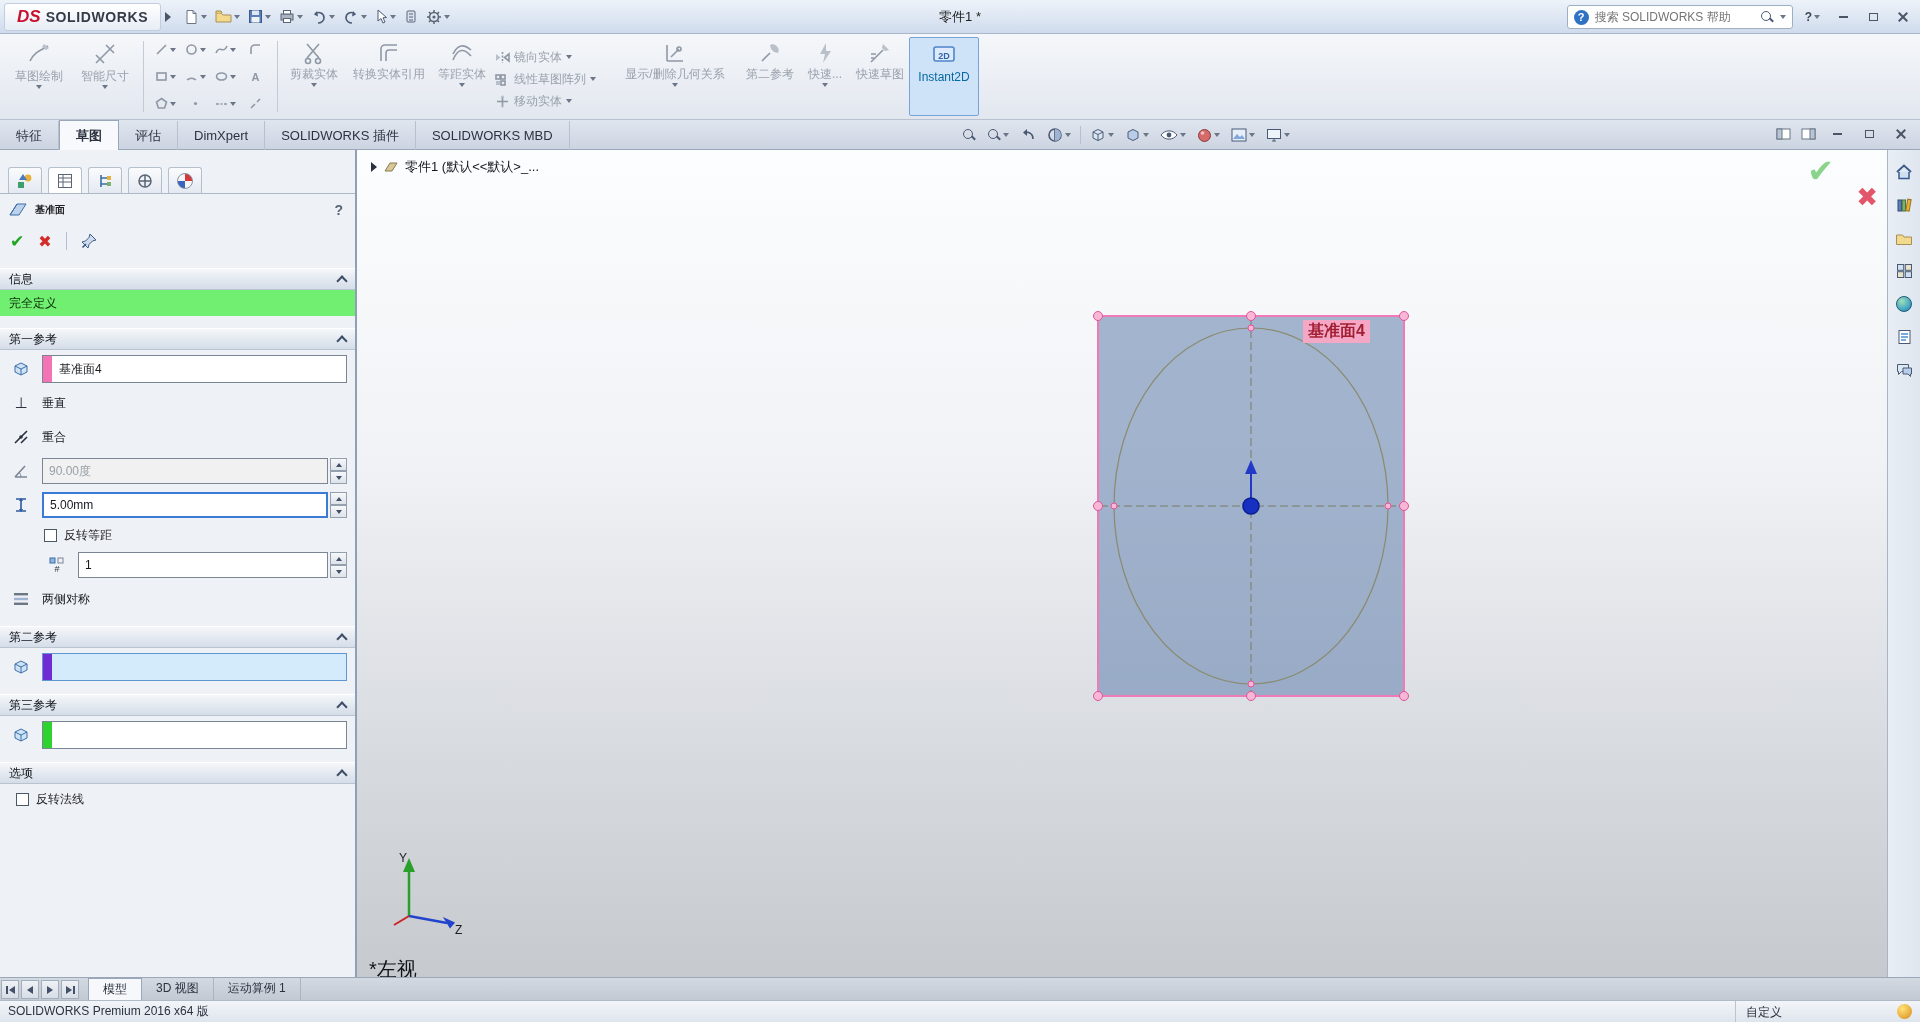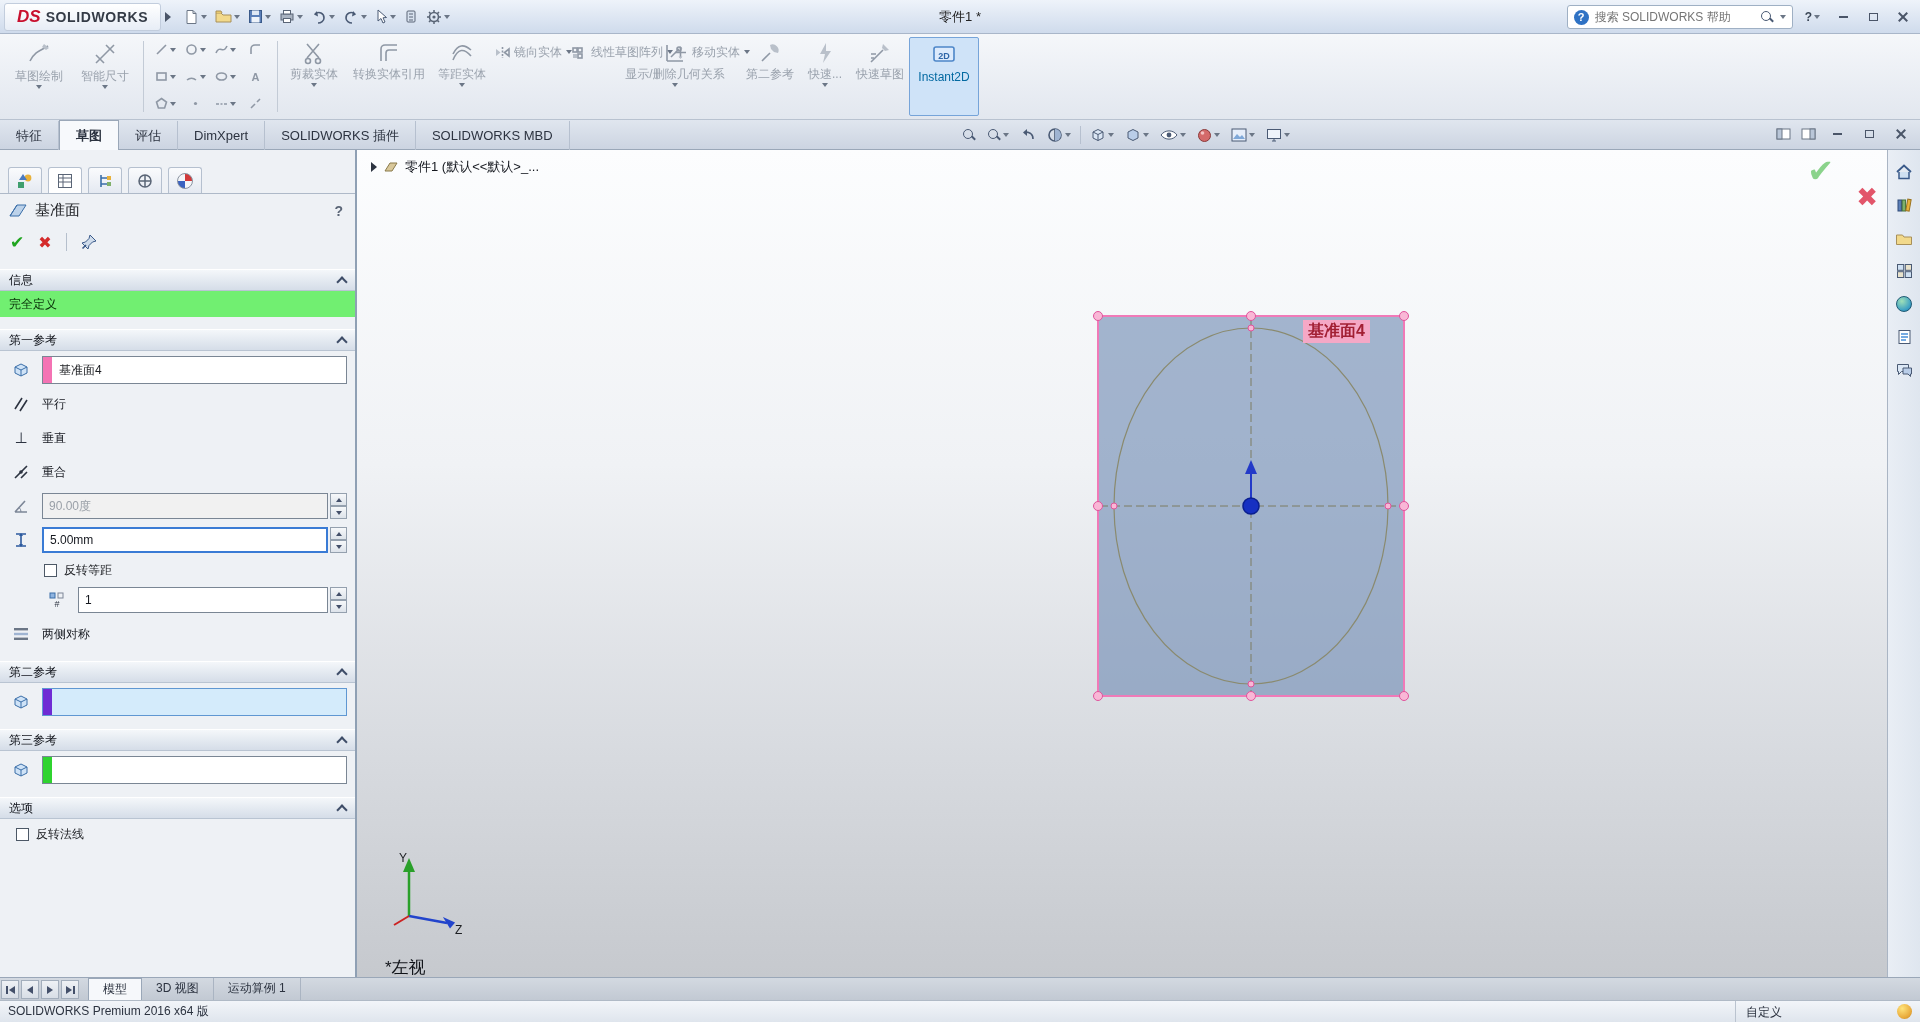--- a/index.html
+++ b/index.html
@@ -30,38 +30,38 @@
 .w-close{position:relative;width:10px;height:10px}
 .w-close::before,.w-close::after{content:"";position:absolute;left:4px;top:-1px;width:2px;height:12px;background:#4a5568}
 .w-close::before{transform:rotate(45deg)}.w-close::after{transform:rotate(-45deg)}
 
 #ribbon{position:absolute;left:0;top:34px;right:0;height:86px;background:linear-gradient(#f5f7fa,#e2e7ef);border-bottom:1px solid #b8c2d0;display:flex;align-items:stretch;padding:3px 6px}
 .rsep{width:1px;background:#c3cbd6;margin:4px 5px}
 .tall{display:flex;flex-direction:column;align-items:center;justify-content:flex-start;padding-top:4px;gap:2px;border-radius:2px}
 .tall .tlabel{font-size:12px;color:#9aa2ad;text-align:left;line-height:14px}
 .tall.enabled .tlabel{color:#0369a1}
 .tall.active{background:#cfe3f8;border:1px solid #76a4d9}
-.stack3{display:flex;flex-direction:row;justify-content:space-between;padding:4px 4px;width:118px}
+.stack3{display:flex;flex-direction:column;justify-content:flex-end;padding:4px 4px;width:118px}
 .srow{display:flex;align-items:center;gap:4px;height:22px}
 .srow .slabel{font-size:12px;color:#9aa2ad;white-space:nowrap}
 #toolgrid{display:grid;grid-template-columns:repeat(4,29px);grid-auto-rows:26px;align-content:center;gap:1px;padding:0 2px}
 .gc{display:flex;align-items:center;justify-content:center;gap:2px}
 
 #cmdtabs{position:absolute;left:0;top:120px;right:0;height:30px;background:linear-gradient(#e0e6ef,#ccd4e1);border-bottom:1px solid #9aa7b8}
 .ctab{display:inline-block;height:30px;line-height:29px;padding:0 16px;color:#2c3340;border-right:1px solid #b6c0cf;font-size:13px}
 .ctab.active{background:#f7f9fc;border:1px solid #9aa7b8;border-bottom:none;font-weight:bold}
 #hud{position:absolute;left:960px;top:124px;display:flex;align-items:center;gap:7px}
 .hudbtn{display:flex;align-items:center;gap:2px;height:22px;padding:0 2px;border-radius:2px}
 #docwin{position:absolute;right:8px;top:124px;display:flex;align-items:center;gap:10px}
 
 #pm{position:absolute;left:0;top:150px;width:357px;height:827px;background:#eef1f5;border-right:2px solid #8fa0b4;overflow:hidden}
 #pm-tabs{display:flex;align-items:flex-end;gap:6px;height:30px;margin-top:14px;padding:0 8px;border-bottom:1px solid #aeb9c8}
 .pmtab{width:34px;height:26px;display:flex;align-items:center;justify-content:center;border:1px solid #b5c0cf;border-bottom:none;border-radius:3px 3px 0 0;background:linear-gradient(#fafbfd,#e4e9f1)}
 #pm-header{display:flex;align-items:center;gap:7px;padding:7px 8px;}
-#pm-header .ptitle{font-weight:normal;font-size:15px}
+#pm-header .ptitle{font-weight:bold;font-size:10px}
 #pm-header .phelp{margin-left:auto;color:#5a6576;font-weight:bold;font-size:14px;padding-right:4px}
 #pm-actions{display:flex;align-items:center;gap:14px;padding:4px 10px;height:30px}
 .okglyph{color:#1fa51f;font-size:17px;font-weight:bold}
 .cancelglyph{color:#d42a2a;font-size:16px;font-weight:bold}
 .pm-divv{width:1px;height:18px;background:#b5bfcc}
 .sec{display:flex;align-items:center;justify-content:space-between;height:22px;padding:0 9px;background:linear-gradient(#f4f7fa,#d5dde8);border-top:1px solid #fff;border-bottom:1px solid #b9c4d2;margin-top:12px}
 .sec:first-of-type{margin-top:8px}
 .sec .sec-label{font-size:12px;color:#10131a}
 .chev{width:8px;height:8px;border-left:2px solid #3e4d68;border-top:2px solid #3e4d68;transform:rotate(45deg);margin-top:3px}
 #pm-status{height:26px;line-height:26px;background:#71ef71;padding:0 9px;font-size:12px;color:#083008}
@@ -82,21 +82,21 @@
 .cb{width:13px;height:13px;background:#fff;border:1px solid #4c5866;flex:none}
 .cb-label{margin-left:7px;font-size:12px}
 .indent{margin-left:36px}
 
 #viewport{position:absolute;left:357px;top:150px;right:0;height:827px;background:linear-gradient(180deg,#fcfdfe 0%,#f0f2f5 38%,#d8dbe0 72%,#c6c9ce 100%)}
 #tree-crumb{position:absolute;left:14px;top:8px;display:flex;align-items:center;gap:6px;font-size:13px;color:#15181f}
 .crumb-tri{width:0;height:0;border-top:5px solid transparent;border-bottom:5px solid transparent;border-left:6px solid #2c3340}
 #confirm-check{position:absolute;right:86px;top:2px;font-size:32px;font-weight:bold;color:rgba(110,200,110,.8)}
 #confirm-cancel{position:absolute;right:42px;top:32px;font-size:26px;font-weight:bold;color:#e2556a}
 #plane-label{position:absolute;left:946px;top:170px;background:#f5a8c6;color:#a21f33;font-weight:bold;font-size:16px;padding:1px 5px}
-#view-label{position:absolute;left:28px;top:806px;font-size:17px;color:#101318}
+#view-label{position:absolute;left:12px;top:806px;font-size:20px;color:#101318}
 #triad{position:absolute;left:20px;top:698px}
 
 #taskpane{position:absolute;right:0;top:150px;width:33px;height:827px;background:linear-gradient(90deg,#e9eef5,#dfe6ef);border-left:1px solid #aab5c4;display:flex;flex-direction:column;align-items:center;gap:9px;padding-top:10px}
 .tpbtn{width:24px;height:24px;display:flex;align-items:center;justify-content:center;border-radius:3px}
 
 #modeltabs{position:absolute;left:0;top:977px;right:0;height:23px;background:linear-gradient(#d3d9e1,#c2c9d3);border-top:1px solid #9aa7b8;display:flex;align-items:flex-end}
 .navbtn{width:18px;height:19px;margin:0 1px 1px 1px;background:linear-gradient(#eef1f5,#d8dee6);border:1px solid #a3aebc;display:flex;align-items:center;justify-content:center;gap:1px}
 .nb-bar{width:2px;height:8px;background:#44506a}
 .nb-l{width:0;height:0;border-top:4.5px solid transparent;border-bottom:4.5px solid transparent;border-right:6px solid #44506a}
 .nb-r{width:0;height:0;border-top:4.5px solid transparent;border-bottom:4.5px solid transparent;border-left:6px solid #44506a}
@@ -552,28 +552,20 @@
       <span class="picon">
           <svg width="20" height="20" viewBox="0 0 20 20">
             <path d="M4 7 L10 4 L16 7 V13 L10 16 L4 13 Z" fill="#cfe3f7" stroke="#3a6ea8"></path>
             <path d="M4 7 L10 10 L16 7 M10 10 V16" fill="none" stroke="#3a6ea8"></path>
           </svg>
         </span>
       <div class="selbox">
         <span class="stripe" style="background:#f473b4"></span>
         <span class="selval">基准面4</span>
       </div>
-    </div>
-    <div class="prow">
-      <span class="picon">
-          <svg width="18" height="18" viewBox="0 0 18 18">
-            <path d="M3 14 L10 3 M8 16 L15 5" stroke="#2c3340" fill="none" stroke-width="1.6"></path>
-          </svg>
-        </span>
-      <span class="rlabel">平行</span>
     </div>
     <div class="prow">
       <span class="picon" style="font-size:15px;color:#2c3340">⊥</span>
       <span class="rlabel">垂直</span>
     </div>
     <div class="prow">
       <span class="picon">
           <svg width="18" height="18" viewBox="0 0 18 18">
             <path d="M3 15 L15 3 M9 15 L15 9" stroke="#2c3340" fill="none" stroke-width="1.6"></path>
             <circle cx="9" cy="9" r="1.8" fill="#2c3340"></circle>

